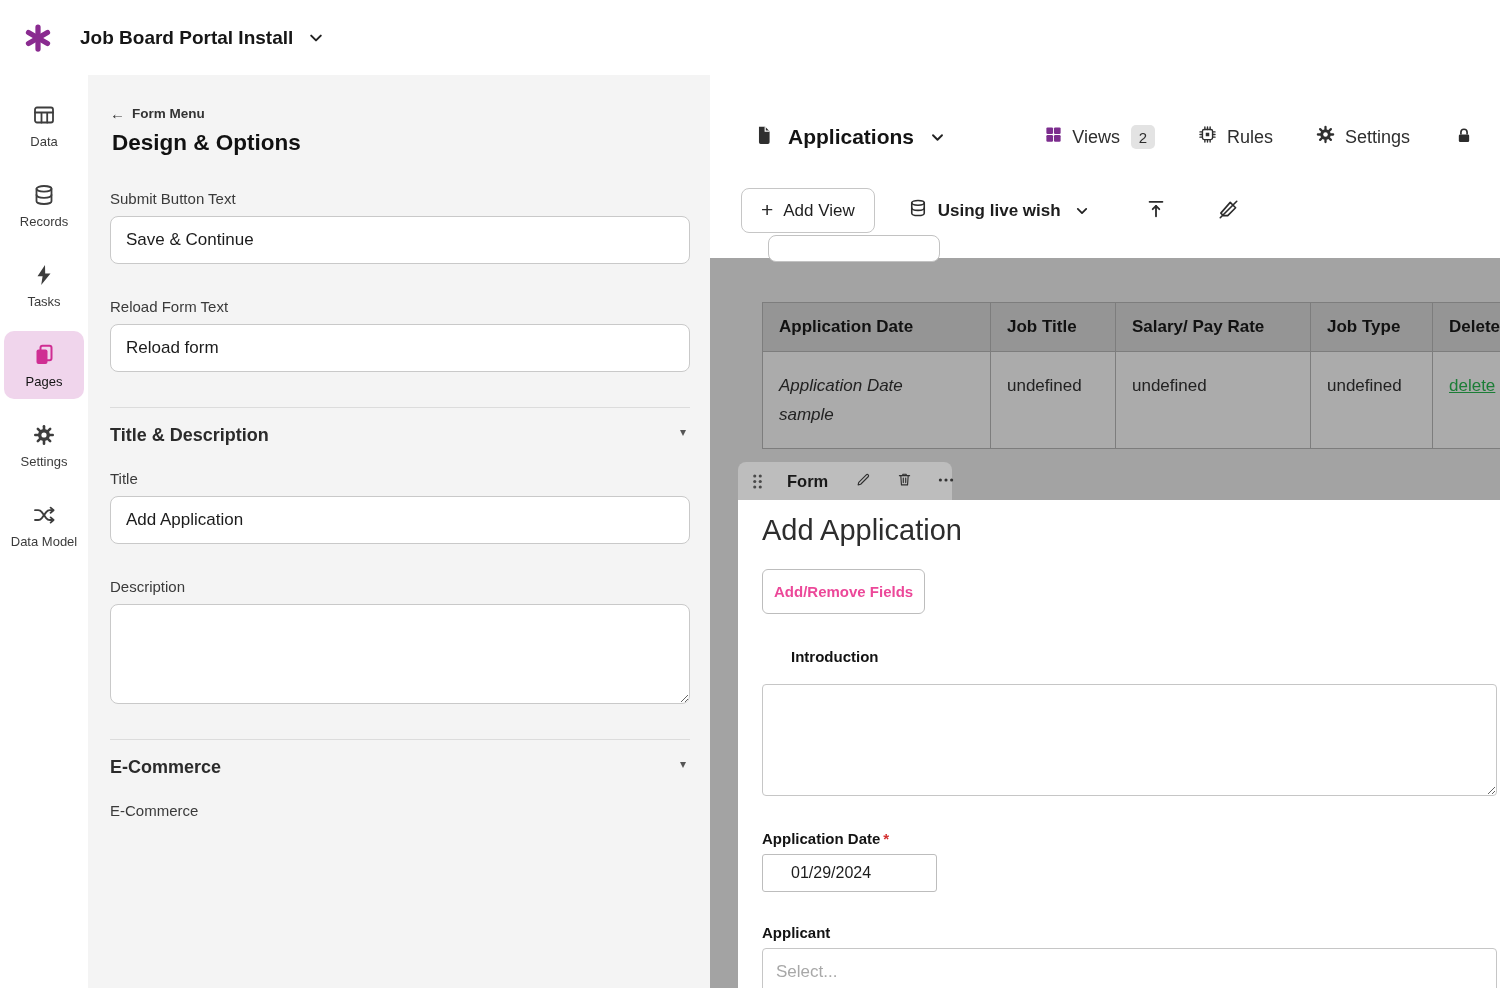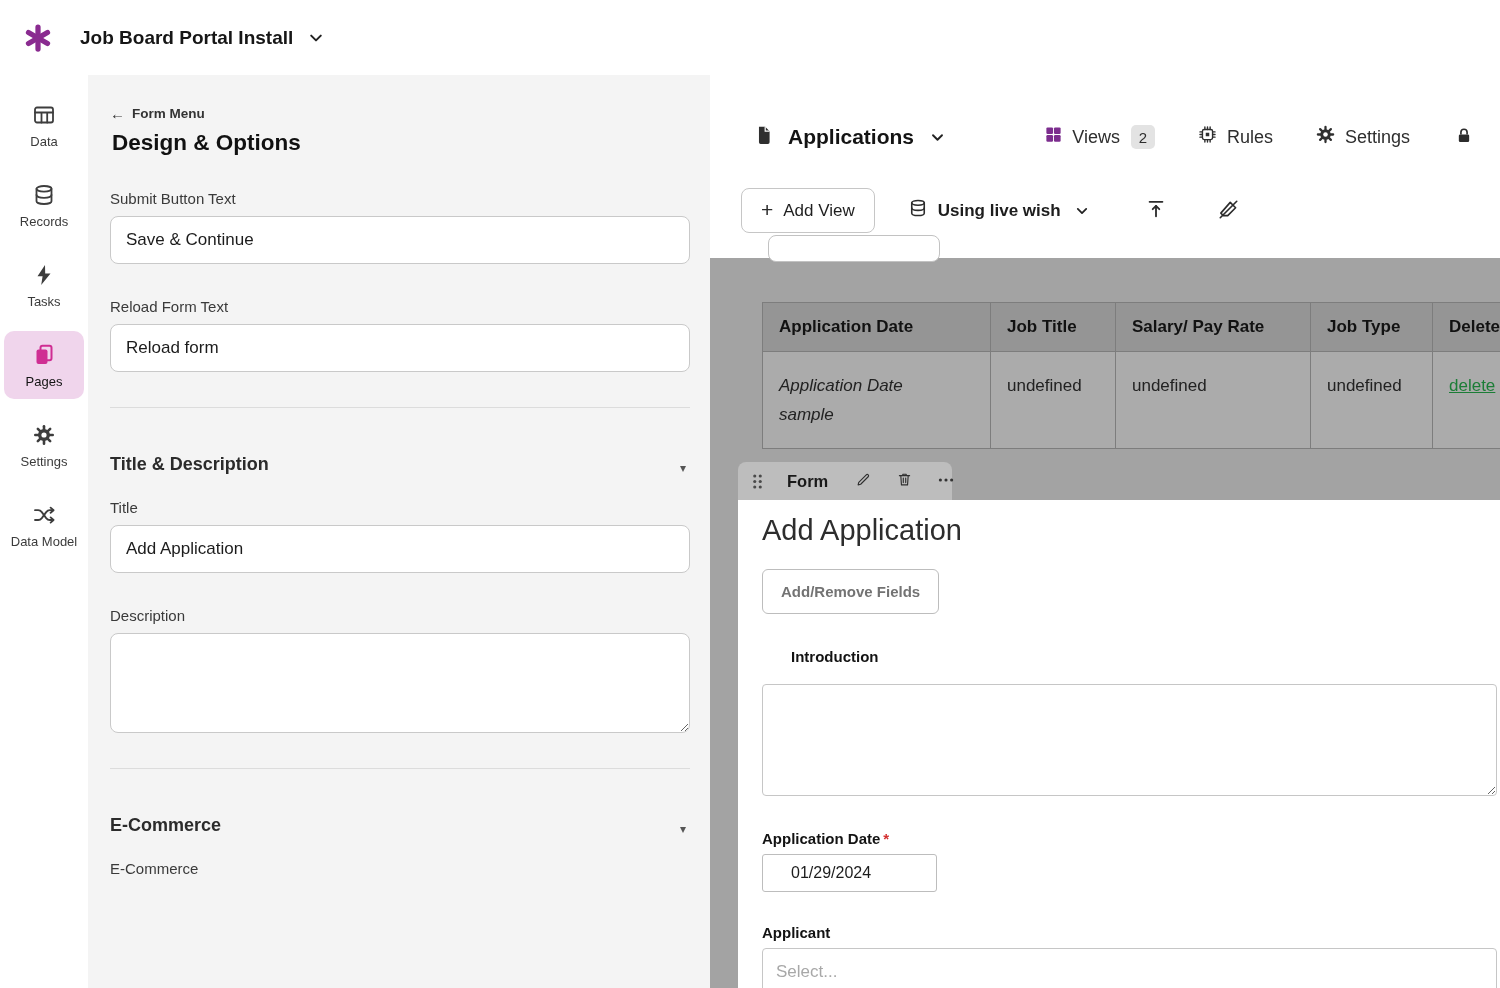--- a/index.html
+++ b/index.html
@@ -26,21 +26,21 @@
   .side-item.active .side-label { color:#141414; }
 
   
   .panel { position:absolute; top:75px; left:88px; width:622px; bottom:0; background:#f4f4f4; padding:31px 20px 0 22px; overflow:hidden; }
   .back-link { display:flex; align-items:center; gap:7px; font-size:13.5px; font-weight:600; color:#333; cursor:pointer; width:max-content; }
   .back-arrow { font-size:15px; line-height:1; }
   .panel-title { margin:9px 2px 0; font-size:22.5px; font-weight:700; color:#111; }
   .field-label { margin-top:34px; font-size:15px; color:#3a3a3a; }
   .text-input { display:block; width:100%; height:48px; border:1px solid #c9c9c9; border-radius:8px; background:#fff; padding:0 15px; font-size:17px; color:#1c1c1c; font-family:inherit; margin-top:9px; outline:none; }
   .divider { border:0; border-top:1px solid #dcdcdc; margin:35px 0 0; }
-  .section-head { margin-top:46px; display:flex; align-items:flex-end; justify-content:space-between; cursor:pointer; }
+  .section-head { margin-top:17px; display:flex; align-items:flex-start; justify-content:space-between; cursor:pointer; }
   .section-title { font-size:18px; font-weight:700; color:#2b2b2b; }
   .section-caret { font-size:12px; color:#555; margin-right:4px; }
   .field-label.tight { margin-top:24px; }
   .panel-textarea { display:block; width:100%; height:100px; border:1px solid #c9c9c9; border-radius:8px; background:#fff; margin-top:9px; font-family:inherit; font-size:17px; padding:10px 14px; color:#1c1c1c; outline:none; }
   .help-text { margin:13px 0 0; font-size:17px; line-height:30px; color:#3a3a3a; max-width:582px; }
 
   
   .main { position:absolute; top:75px; left:710px; right:0; bottom:0; background:#fff; }
   .mh-row1 { position:absolute; left:43px; right:26px; top:40px; height:44px; display:flex; align-items:center; }
   .obj-title { font-size:21px; font-weight:700; color:#141414; margin:0 0 0 13px; cursor:pointer; }
@@ -69,21 +69,21 @@
   .first-cell { font-style:italic; display:inline-block; max-width:158px; }
   .delete-link { color:#1b7d36; text-decoration:underline; cursor:pointer; white-space:nowrap; }
 
   .form-chip { position:absolute; left:28px; top:204px; width:214px; height:38px; background:#bdbdbd; border-radius:8px 8px 0 0; display:flex; align-items:center; padding:0 13px 0 14px; gap:24px; }
   .chip-drag { display:flex; cursor:grab; }
   .chip-label { font-size:16.5px; font-weight:600; color:#191919; margin-right:3px; }
   .chip-btn { background:none; border:0; padding:0; display:flex; cursor:pointer; }
 
   .form-panel { position:absolute; left:28px; top:242px; right:-30px; bottom:-30px; background:#fff; }
   .fp-title { position:absolute; left:24px; top:14px; font-size:29px; font-weight:500; color:#2d2d2d; margin:0; }
-  .fp-addremove { position:absolute; left:24px; top:69px; height:45px; padding:0 18px; background:#fff; border:1px solid #bdbdbd; border-radius:6px; font-size:15px; font-weight:700; color:#737373; font-family:inherit; cursor:pointer; }
+  .fp-addremove { position:absolute; left:24px; top:69px; height:45px; padding:0 11px; background:#fff; border:1px solid #bdbdbd; border-radius:6px; font-size:15px; font-weight:700; color:#ec4899; font-family:inherit; cursor:pointer; }
   .fp-label { position:absolute; left:24px; font-size:15px; font-weight:700; color:#131313; }
   .lbl-intro { top:148px;margin-left:29px; }
   .fp-textarea { position:absolute; left:24px; top:184px; width:735px; height:112px; border:1px solid #c6c6c6; border-radius:4px; font-family:inherit; font-size:16px; padding:10px 12px; outline:none; background:#fff; }
   .lbl-date { top:330px; }
   .req { color:#d32f2f; margin-left:3px; font-weight:700; }
   .fp-date-input { position:absolute; left:24px; top:354px; width:175px; height:38px; border:1px solid #bdbdbd; border-radius:3px; font-size:16px; color:#1d1d1d; padding:0 28px; font-family:inherit; outline:none; background:#fff; }
   .lbl-applicant { top:424px; }
   .fp-select { position:absolute; left:24px; top:448px; width:735px; height:48px; border:1px solid #c6c6c6; border-radius:4px; background:#fff; display:flex; align-items:center; padding:0 13px; font-size:17px; color:#a8a8a8; cursor:pointer; }
 </style>
 </head>

